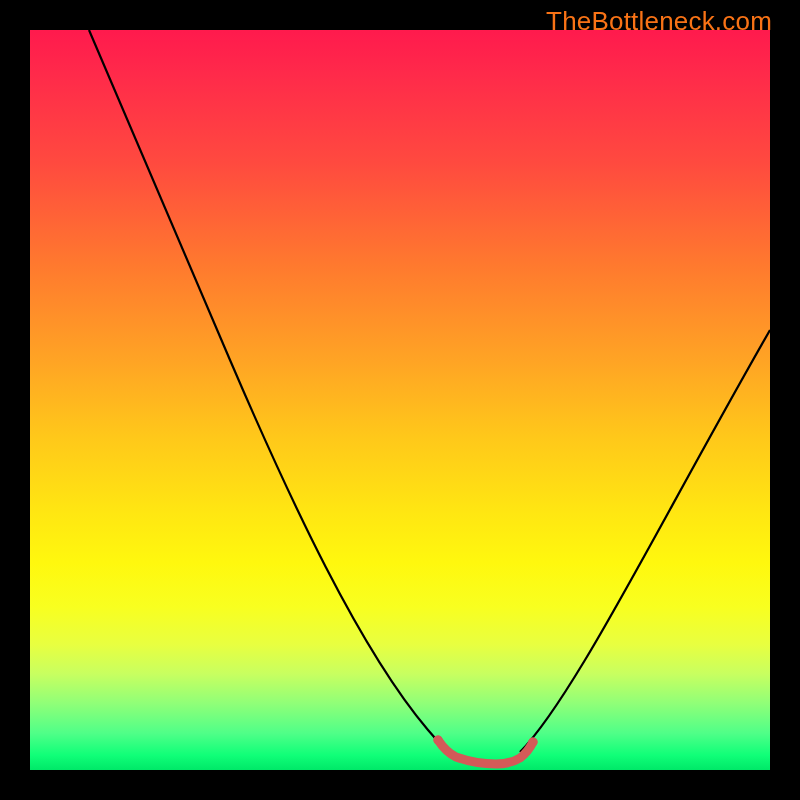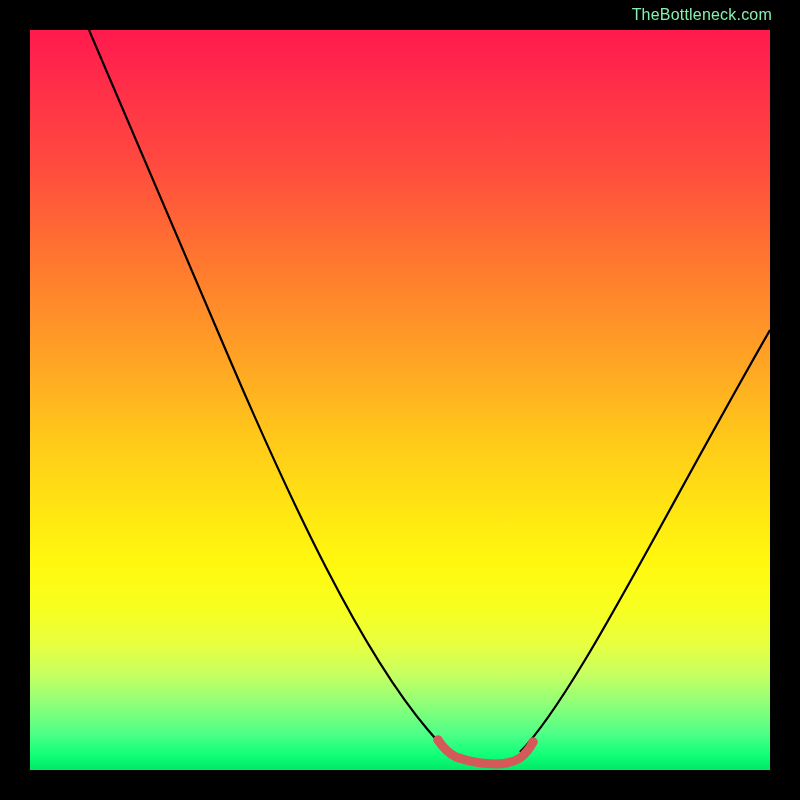--- a/index.html
+++ b/index.html
@@ -51,22 +51,22 @@
     position: absolute;
     inset: 0;
     width: 100%;
     height: 100%;
     display: block;
   }
   .watermark {
     position: absolute;
     top: 6px;
     right: 28px;
-    color: #86efac;
-    font-size: 16px;
+    color: #f97316;
+    font-size: 26px;
     letter-spacing: 0.2px;
     user-select: none;
   }
 </style>
 </head>
 <body>
 
 <div class="frame">
 
   <div class="watermark">TheBottleneck.com</div>

